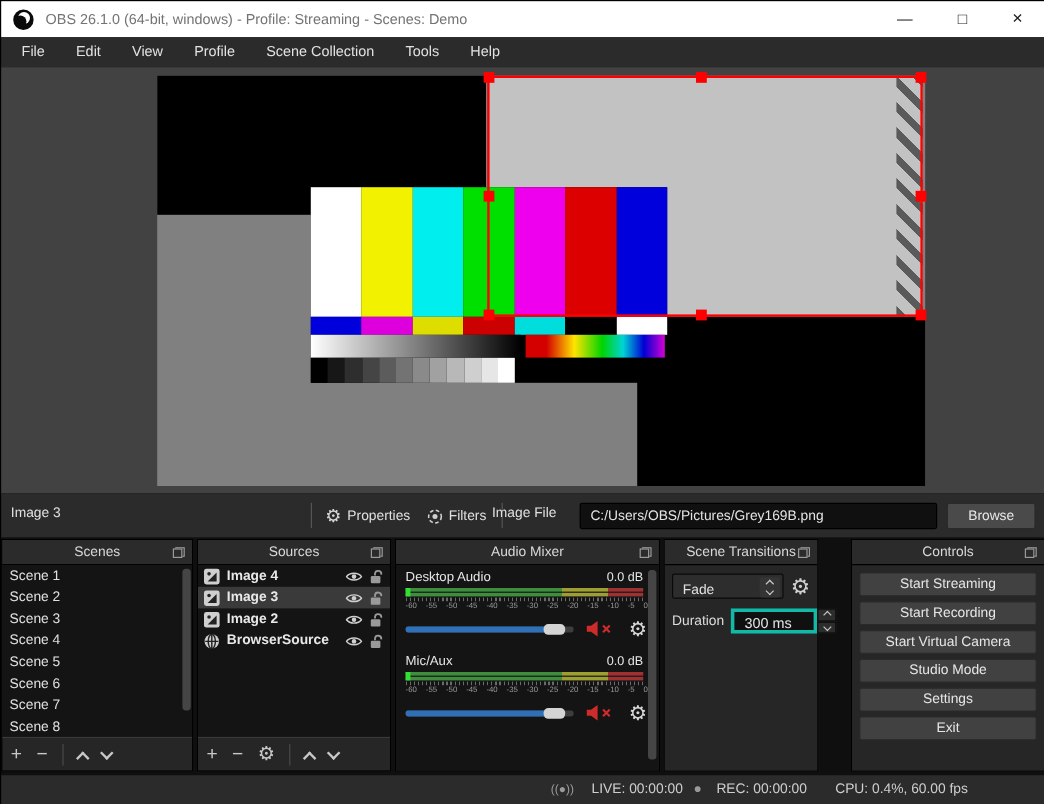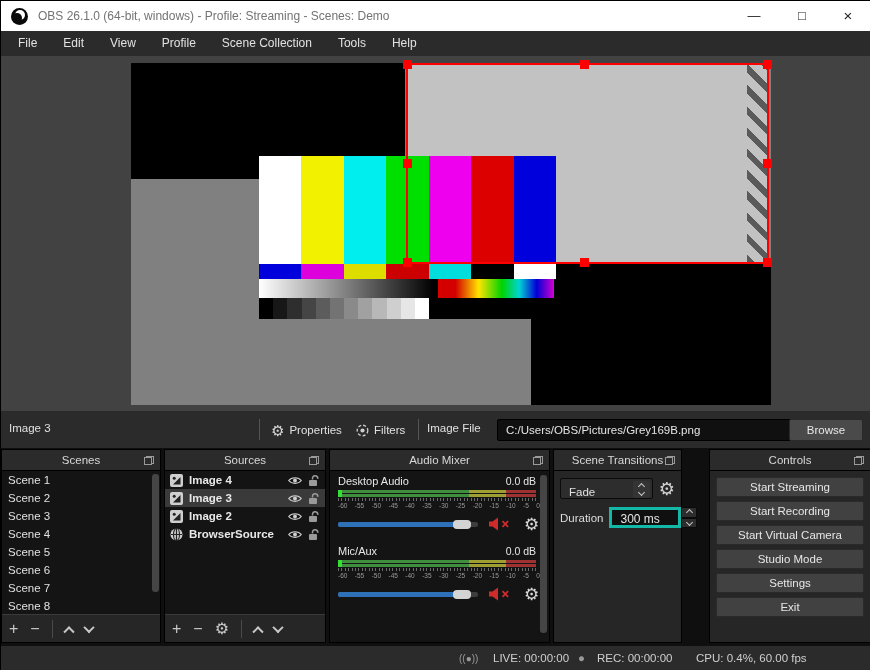--- a/index.html
+++ b/index.html
@@ -43,22 +43,22 @@
   .hd.bl{left:-5px;bottom:-5px;} .hd.bm{left:172px;bottom:-5px;} .hd.br{right:-5px;bottom:-5px;}
 
   
   .srctoolbar { position:absolute; left:0; top:410px; width:870px; height:37px; background:#2b2b2b; }
   .srctoolbar .lbl { position:absolute; top:11px; font-size:11.5px; color:#e0e0e0; }
   .tb-source-label { left:8px; }
   .tb-sep { position:absolute; top:8px; width:1px; height:21px; background:#555; }
   .tb-btn { position:absolute; top:8px; height:22px; display:flex; align-items:center; gap:5px; color:#e0e0e0; font-size:11.5px; }
   .tb-props { left:270px; } .tb-filters { left:355px; }
   .gear-glyph { font-size:15px; color:#d5d5d5; line-height:1; }
-  .tb-imgfile { left:426px; }
-  .tb-field { position:absolute; left:496px; top:8px; width:298px; height:22px; background:#101010; border:1px solid #000; border-radius:2px; color:#e4e4e4; font-size:11.5px; line-height:20px; padding-left:8px; }
+  .tb-imgfile { left:409px; }
+  .tb-field { position:absolute; left:482px; top:8px; width:298px; height:22px; background:#101010; border:1px solid #000; border-radius:2px; color:#e4e4e4; font-size:11.5px; line-height:20px; padding-left:8px; }
   .tb-browse { position:absolute; left:788px; top:8px; width:74px; height:22px; background:#4a4a4a; border:1px solid #2a2a2a; border-radius:2px; color:#e8e8e8; font-size:11.5px; text-align:center; line-height:20px; }
 
   
   .dockarea { position:absolute; left:0; top:447px; width:870px; height:198px; background:#0f0f0f; }
   .dock { position:absolute; top:1px; height:194px; background:#262626; border:1px solid #000; display:flex; flex-direction:column; }
   .dock-scenes { left:0; width:160px; } .dock-sources { left:163px; width:162px; }
   .dock-mixer { left:328px; width:221px; } .dock-transitions { left:552px; width:129px; } .dock-controls { left:708px; width:162px; }
   .dock-header { height:21px; flex:none; background:#2b2b2b; border-bottom:1px solid #000; display:flex; align-items:center; justify-content:center; font-size:11.5px; color:#d8d8d8; position:relative; }
   .popout { width:10px; height:9px; position:absolute; right:6px; top:6px; }
   .popout::before { content:""; position:absolute; right:0; top:0; width:6px; height:6px; border:1px solid #9a9a9a; background:#2b2b2b; }

